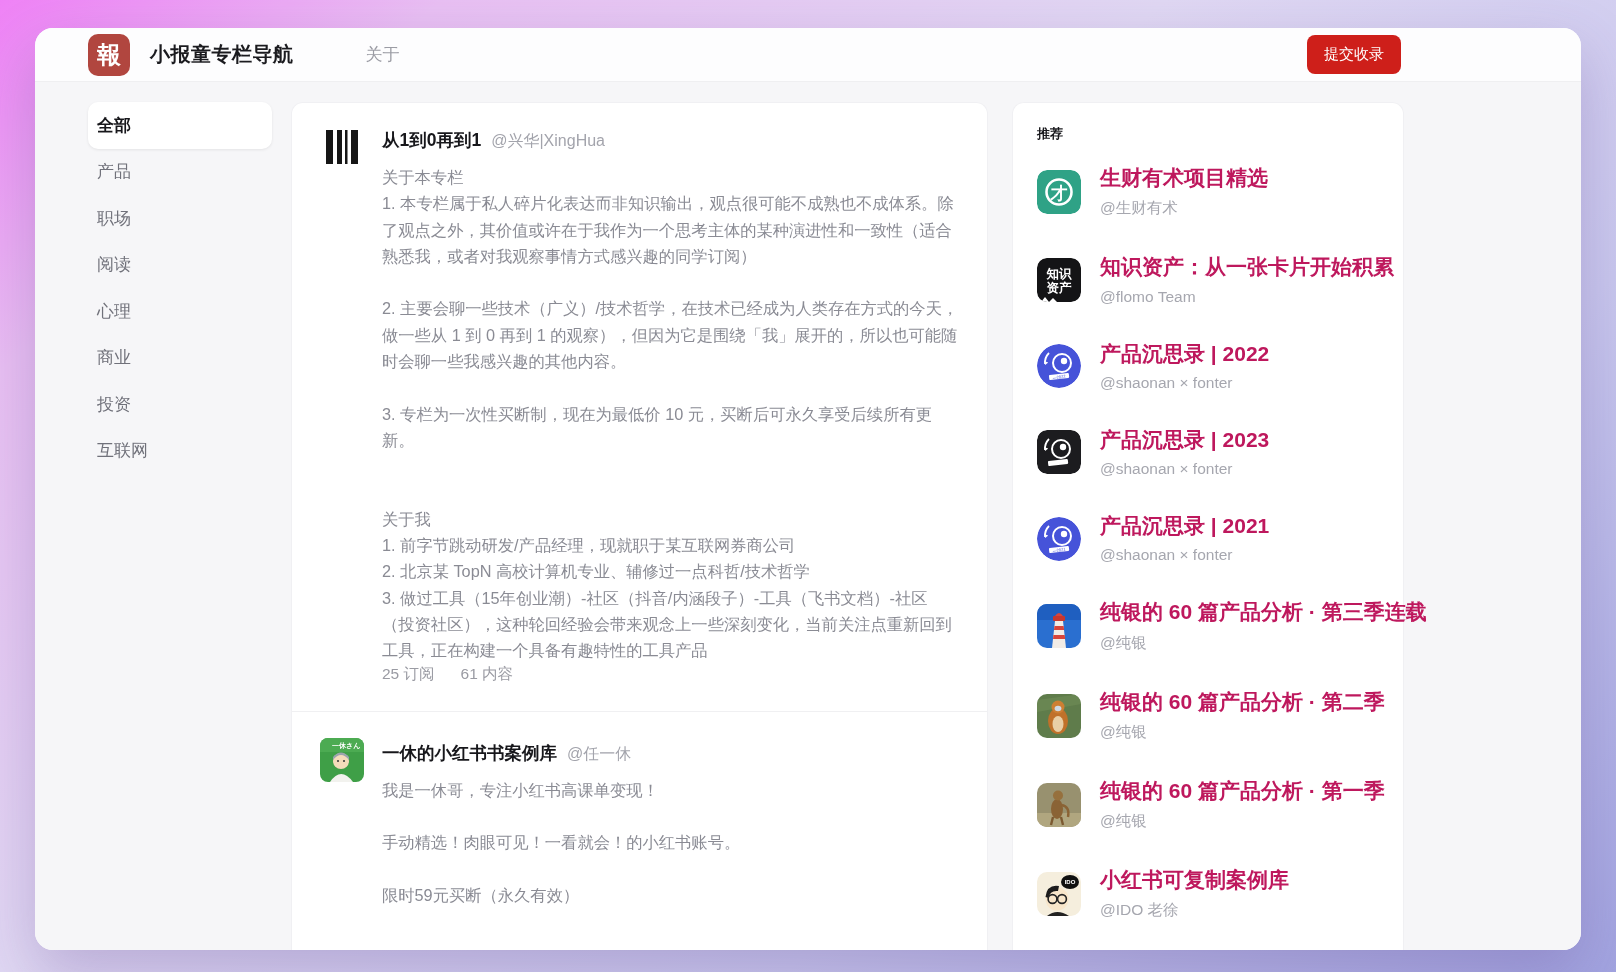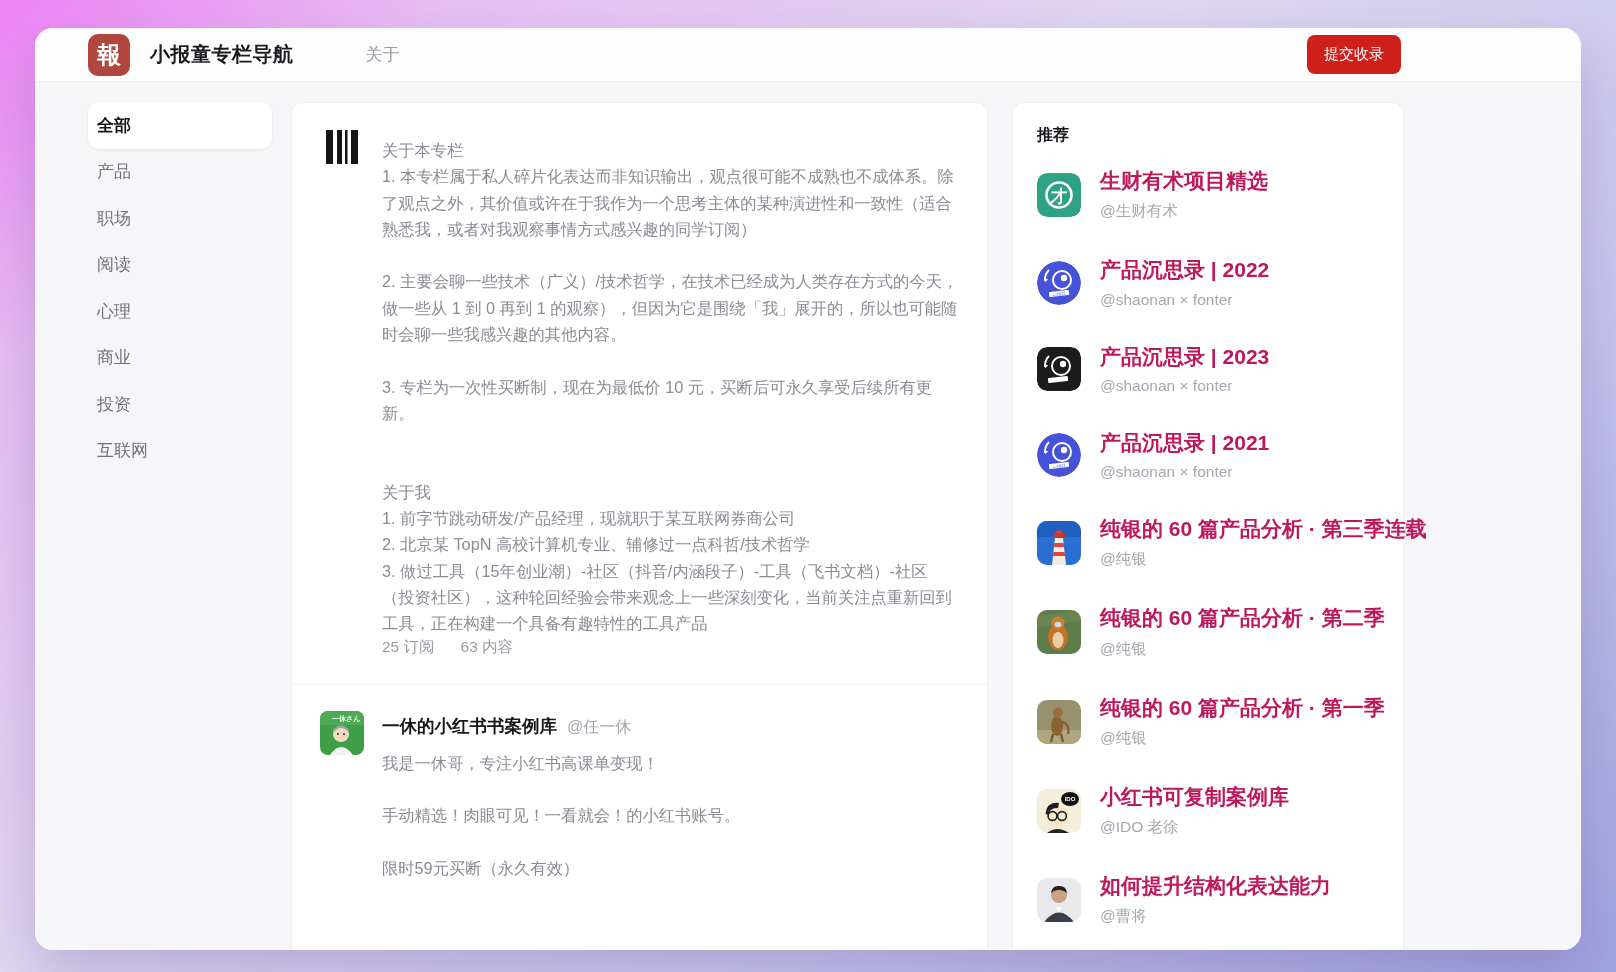--- a/index.html
+++ b/index.html
@@ -50,21 +50,21 @@
   .feed-title { font-size:17.5px; font-weight:bold; color:#17171b; }
   .feed-author { font-size:16px; color:#a3a4ac; margin-left:10px; }
   .feed-desc { margin-top:12px; font-size:16.3px; line-height:26.3px; color:#8a8b94; white-space:pre-line; }
   .feed-stats { font-size:15.5px; color:#9a9ba3; display:flex; gap:26px; }
   .feed-divider { border:none; border-top:1px solid #f0f0f2; margin:26px -28px; }
   
   .right-col {
     width:392px; background:#fff; border:1px solid #f0f0f3; border-bottom:none;
     border-radius:12px 12px 0 0; padding:20px 24px;
   }
-  .rec-heading { font-size:16px; font-weight:bold; color:#17171b; margin:2px 0 22px; }
+  .rec-heading { font-size:13px; font-weight:bold; color:#17171b; margin:2px 0 22px; }
   .rec-item { display:flex; align-items:center; margin-bottom:35px; cursor:pointer; }
   .rec-icon { width:44px; height:44px; border-radius:10px; flex-shrink:0; overflow:hidden; }
   .rec-icon.round { border-radius:50%; }
   .rec-icon svg { display:block; }
   .rec-info { margin-left:19px; min-width:0; }
   .rec-title { font-size:21px; font-weight:bold; color:#be185d; line-height:1.25; white-space:nowrap; }
   .rec-author { font-size:15.5px; color:#a6a7af; margin-top:7px; }
 </style>
 </head>
 <body>
@@ -99,35 +99,39 @@
         <div class="feed-avatar">
           <svg width="44" height="44" viewBox="0 0 44 44">
             <rect width="44" height="44" fill="#ffffff"></rect>
             <rect x="6" y="5" width="7" height="34" fill="#161616"></rect>
             <rect x="17" y="5" width="5" height="34" fill="#161616"></rect>
             <rect x="25" y="5" width="2.5" height="34" fill="#161616"></rect>
             <rect x="31" y="5" width="7" height="34" fill="#161616"></rect>
           </svg>
         </div>
         <div class="feed-body">
+          <div class="feed-title-row">
+            <span class="feed-title">从1到0再到1</span>
+            <span class="feed-author">@兴华|XingHua</span>
+          </div>
           <div class="feed-desc">关于本专栏
 1. 本专栏属于私人碎片化表达而非知识输出，观点很可能不成熟也不成体系。除了观点之外，其价值或许在于我作为一个思考主体的某种演进性和一致性（适合熟悉我，或者对我观察事情方式感兴趣的同学订阅）
 
 2. 主要会聊一些技术（广义）/技术哲学，在技术已经成为人类存在方式的今天，做一些从 1 到 0 再到 1 的观察），但因为它是围绕「我」展开的，所以也可能随时会聊一些我感兴趣的其他内容。
 
 3. 专栏为一次性买断制，现在为最低价 10 元，买断后可永久享受后续所有更新。
 
 
 关于我
 1. 前字节跳动研发/产品经理，现就职于某互联网券商公司
 2. 北京某 TopN 高校计算机专业、辅修过一点科哲/技术哲学
 3. 做过工具（15年创业潮）-社区（抖音/内涵段子）-工具（飞书文档）-社区（投资社区），这种轮回经验会带来观念上一些深刻变化，当前关注点重新回到工具，正在构建一个具备有趣特性的工具产品</div>
           <div class="feed-stats">
             <span>25 订阅</span>
-            <span>63 内容</span>
+            <span>61 内容</span>
           </div>
         </div>
       </div>
 
       <hr class="feed-divider">
 
       <div class="feed-item">
         <div class="feed-avatar">
           <svg width="44" height="44" viewBox="0 0 44 44">
             <rect width="44" height="44" fill="#3f9f47"></rect>
@@ -165,20 +169,34 @@
             <circle cx="22" cy="22" r="12.5" stroke="#ffffff" stroke-width="2.6" fill="none"></circle>
             <text x="22" y="28.5" font-size="17" font-weight="bold" fill="#ffffff" text-anchor="middle">才</text>
           </svg>
         </div>
         <div class="rec-info">
           <div class="rec-title">生财有术项目精选</div>
           <div class="rec-author">@生财有术</div>
         </div>
       </div>
 
+      <div class="rec-item">
+        <div class="rec-icon">
+          <svg width="44" height="44" viewBox="0 0 44 44">
+            <rect width="44" height="44" rx="9" fill="#141416"></rect>
+            <text x="22" y="20" font-size="12.5" font-weight="bold" fill="#ffffff" text-anchor="middle">知识</text>
+            <text x="22" y="34" font-size="12.5" font-weight="bold" fill="#ffffff" text-anchor="middle">资产</text>
+            <path d="M0 40 L4 44 L8 39 L12 44 L16 40 L20 44 H0 Z" fill="#ffffff"></path>
+          </svg>
+        </div>
+        <div class="rec-info">
+          <div class="rec-title">知识资产：从一张卡片开始积累</div>
+          <div class="rec-author">@flomo Team</div>
+        </div>
+      </div>
 
       <div class="rec-item">
         <div class="rec-icon round">
           <svg width="44" height="44" viewBox="0 0 44 44">
             <circle cx="22" cy="22" r="22" fill="#4653d9"></circle>
             <circle cx="25" cy="19" r="9" stroke="#ffffff" stroke-width="2" fill="none"></circle>
             <circle cx="27" cy="17" r="3.2" fill="#ffffff"></circle>
             <path d="M12 9 a14 14 0 0 0 -4 11" stroke="#ffffff" stroke-width="1.8" fill="none"></path>
             <path d="M7 17 l1.2 4 l3 -2.6 Z" fill="#ffffff"></path>
             <rect x="12" y="30" width="20" height="5" rx="1" fill="#ffffff" transform="rotate(-7 22 32)"></rect>

